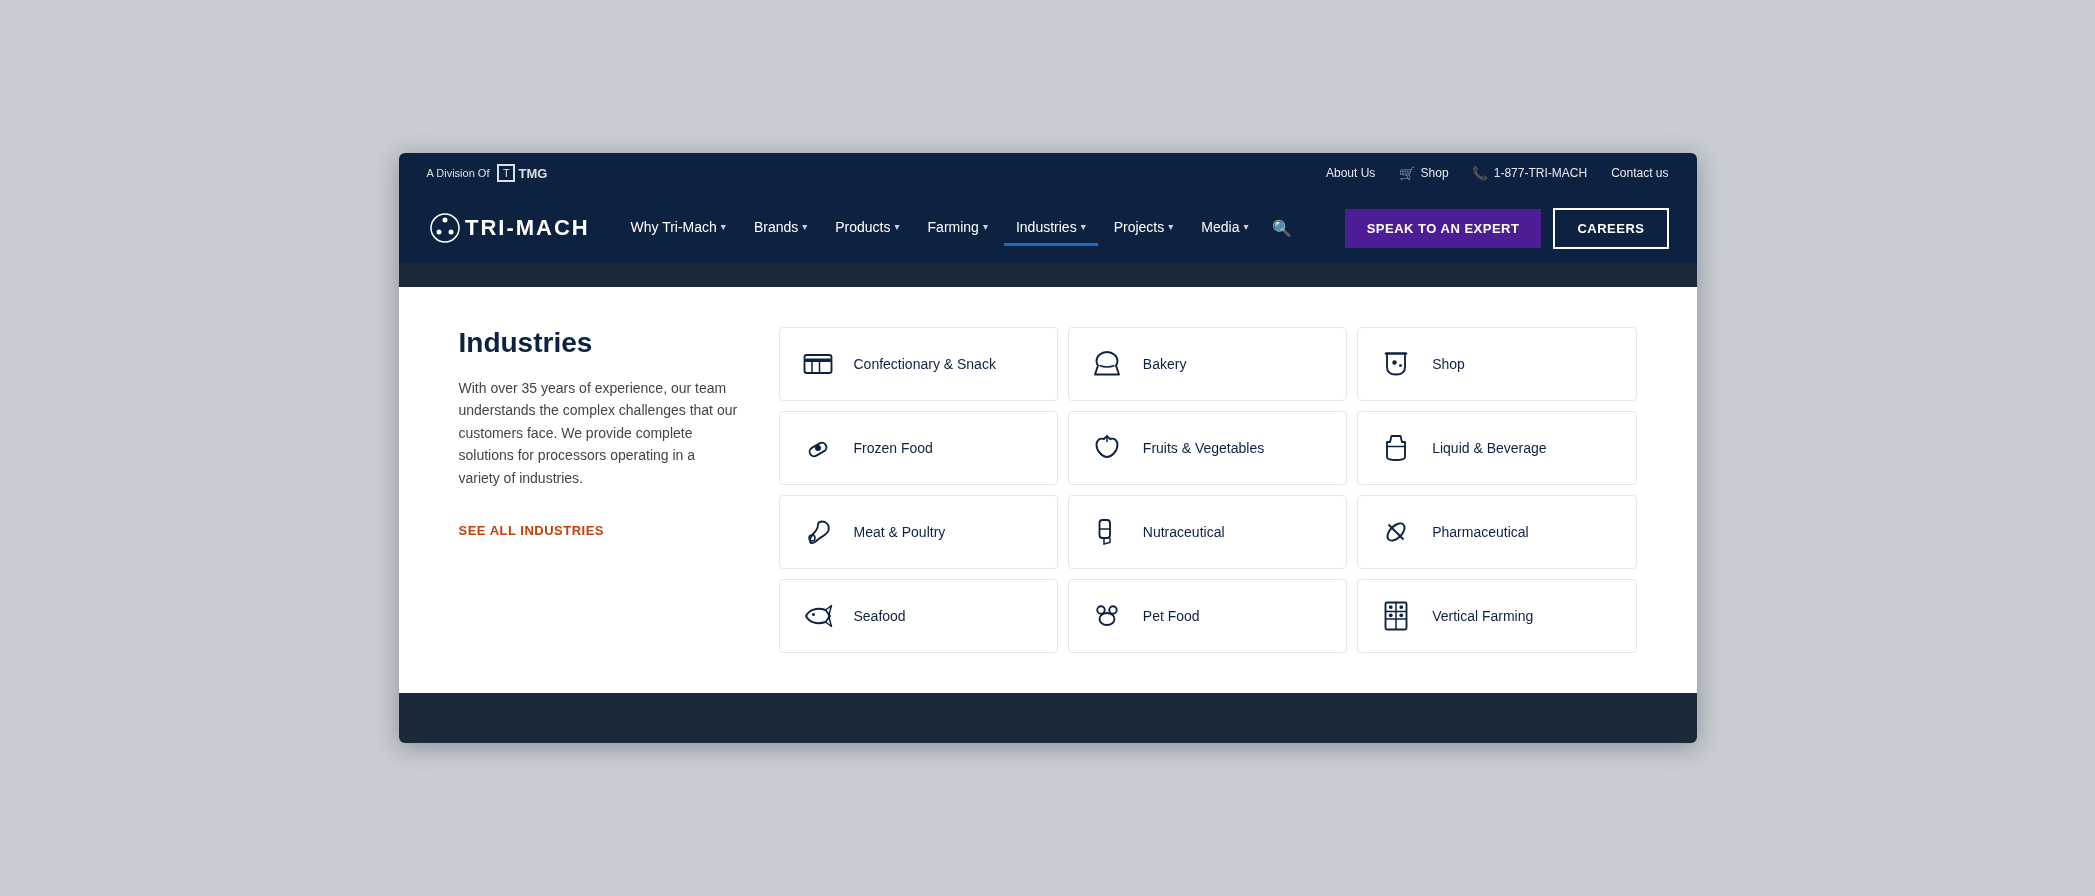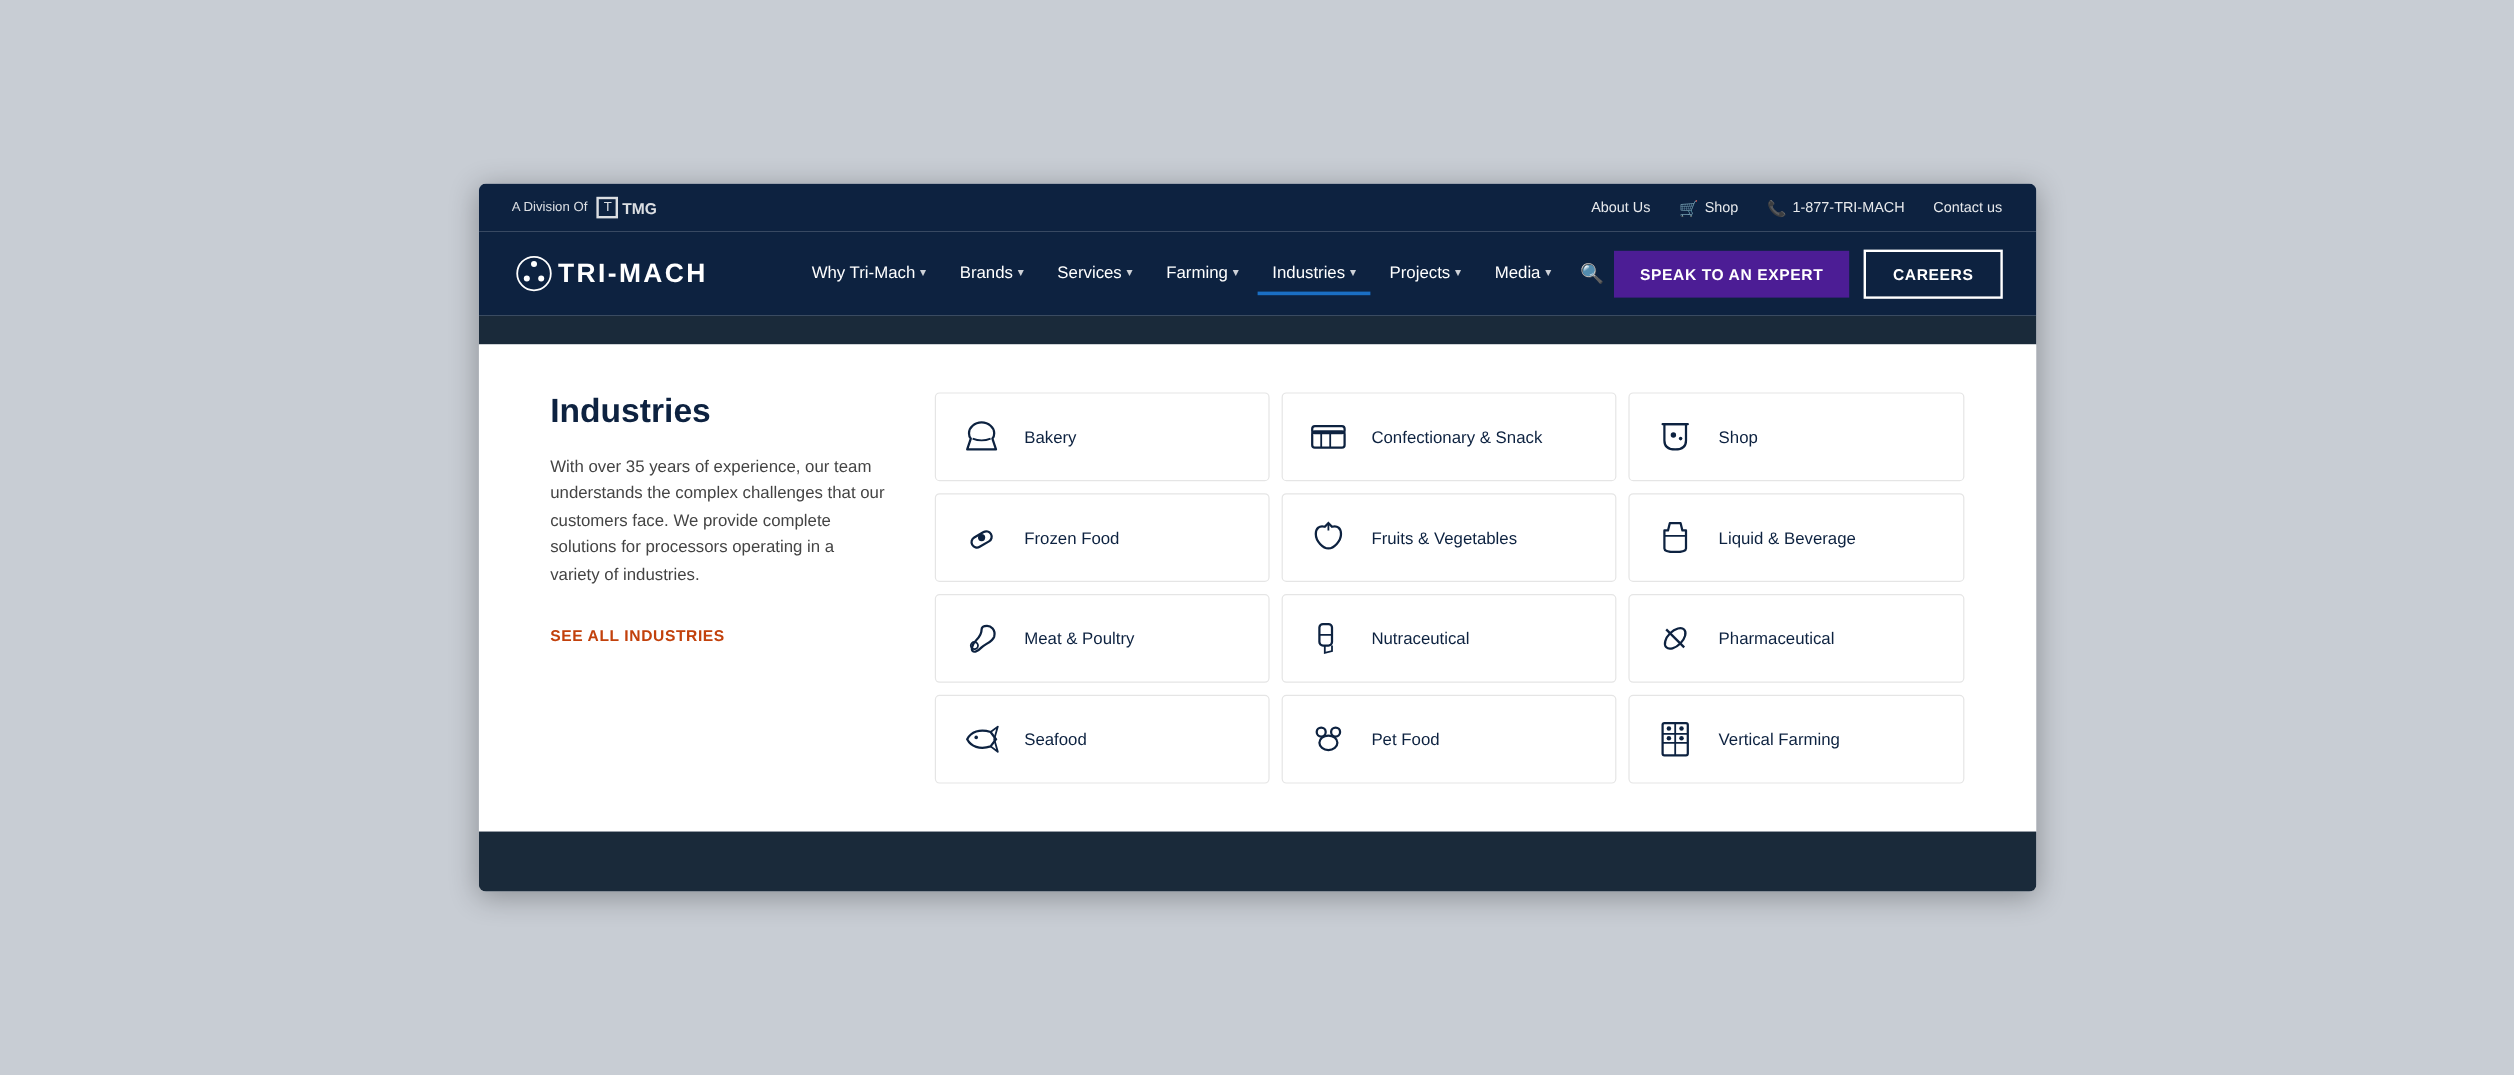--- a/index.html
+++ b/index.html
@@ -89,21 +89,20 @@
       letter-spacing: 2px;
       display: flex;
       align-items: flex-end;
       gap: 4px;
     }
     .nav-links {
       display: flex;
       align-items: center;
       gap: 4px;
       flex: 1;
-      justify-content: flex-end;
     }
     .nav-item {
       color: #fff;
       font-size: 14px;
       padding: 8px 12px;
       cursor: pointer;
       display: flex;
       align-items: center;
       gap: 4px;
       white-space: nowrap;
@@ -275,21 +274,21 @@
     <div class="nav-links">
       <a class="nav-item">
         <span>Why Tri-Mach</span>
         <span class="chevron">▾</span>
       </a>
       <a class="nav-item">
         <span>Brands</span>
         <span class="chevron">▾</span>
       </a>
       <a class="nav-item">
-        <span>Services</span>
+        <span>Products</span>
         <span class="chevron">▾</span>
       </a>
       <a class="nav-item">
         <span>Farming</span>
         <span class="chevron">▾</span>
       </a>
       <a class="nav-item active">
         <span>Industries</span>
         <span class="chevron">▾</span>
       </a>
@@ -317,37 +316,37 @@
       <h2>Industries</h2>
       <p>With over 35 years of experience, our team understands the complex challenges that our customers face. We provide complete solutions for processors operating in a variety of industries.</p>
       <a class="see-all-link">SEE ALL INDUSTRIES</a>
     </div>
 
     <div class="dropdown-grid">
 
       <div class="industry-card">
         <div class="industry-icon">
           <svg viewBox="0 0 48 48">
-              <path d="M24 8 C16 8 10 14 10 20 C10 24 12 26 12 26 L8 38 L40 38 L36 26 C36 26 38 24 38 20 C38 14 32 8 24 8Z" fill="none" stroke="#0d2240" stroke-width="2.5" stroke-linejoin="round"></path>
-              <path d="M14 26 Q24 30 34 26" fill="none" stroke="#0d2240" stroke-width="2"></path>
-            </svg>
-        </div>
-        <span class="industry-name">Bakery</span>
-      </div>
-
-      <div class="industry-card">
-        <div class="industry-icon">
-          <svg viewBox="0 0 48 48">
               <rect x="6" y="18" width="36" height="18" rx="3" fill="none" stroke="#0d2240" stroke-width="2.5"></rect>
               <rect x="6" y="12" width="36" height="8" rx="3" fill="none" stroke="#0d2240" stroke-width="2.5"></rect>
               <line x1="16" y1="18" x2="16" y2="36" stroke="#0d2240" stroke-width="2"></line>
               <line x1="26" y1="18" x2="26" y2="36" stroke="#0d2240" stroke-width="2"></line>
             </svg>
         </div>
         <span class="industry-name">Confectionary &amp; Snack</span>
+      </div>
+
+      <div class="industry-card">
+        <div class="industry-icon">
+          <svg viewBox="0 0 48 48">
+              <path d="M24 8 C16 8 10 14 10 20 C10 24 12 26 12 26 L8 38 L40 38 L36 26 C36 26 38 24 38 20 C38 14 32 8 24 8Z" fill="none" stroke="#0d2240" stroke-width="2.5" stroke-linejoin="round"></path>
+              <path d="M14 26 Q24 30 34 26" fill="none" stroke="#0d2240" stroke-width="2"></path>
+            </svg>
+        </div>
+        <span class="industry-name">Bakery</span>
       </div>
 
       <div class="industry-card">
         <div class="industry-icon">
           <svg viewBox="0 0 48 48">
               <path d="M12 10 L12 28 Q12 38 24 38 Q36 38 36 28 L36 10Z" fill="none" stroke="#0d2240" stroke-width="2.5"></path>
               <path d="M10 10 L38 10" stroke="#0d2240" stroke-width="2.5" stroke-linecap="round"></path>
               <circle cx="22" cy="22" r="3" fill="#0d2240"></circle>
               <circle cx="30" cy="26" r="2" fill="#0d2240"></circle>
             </svg>

